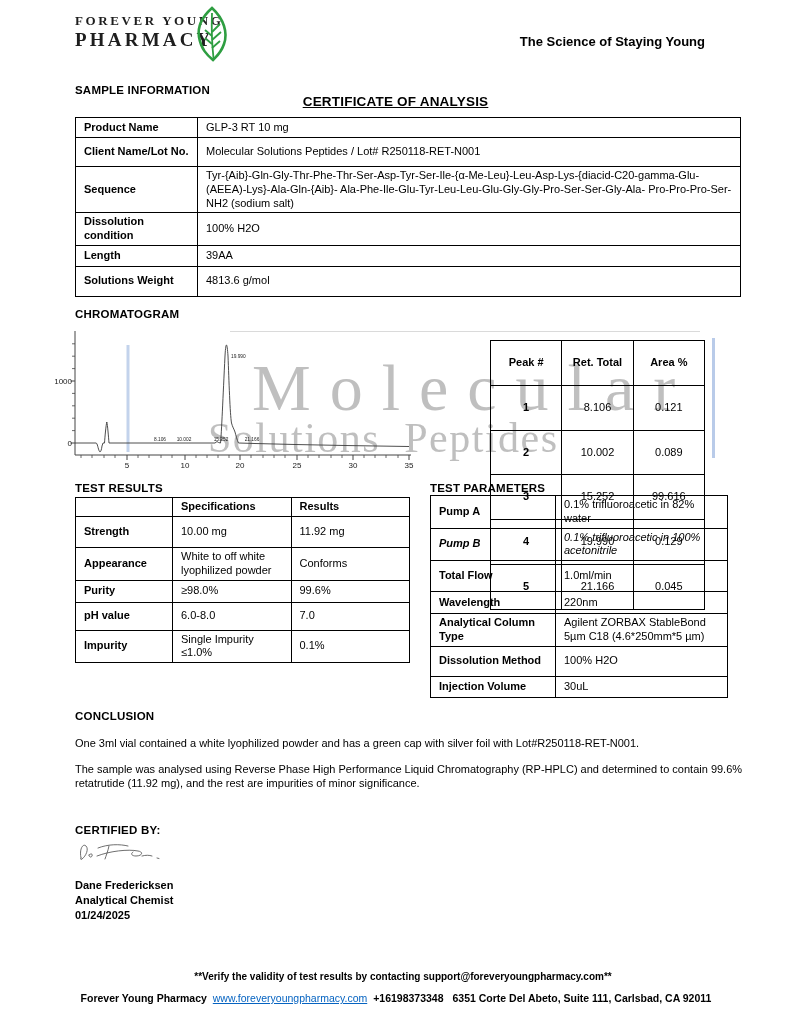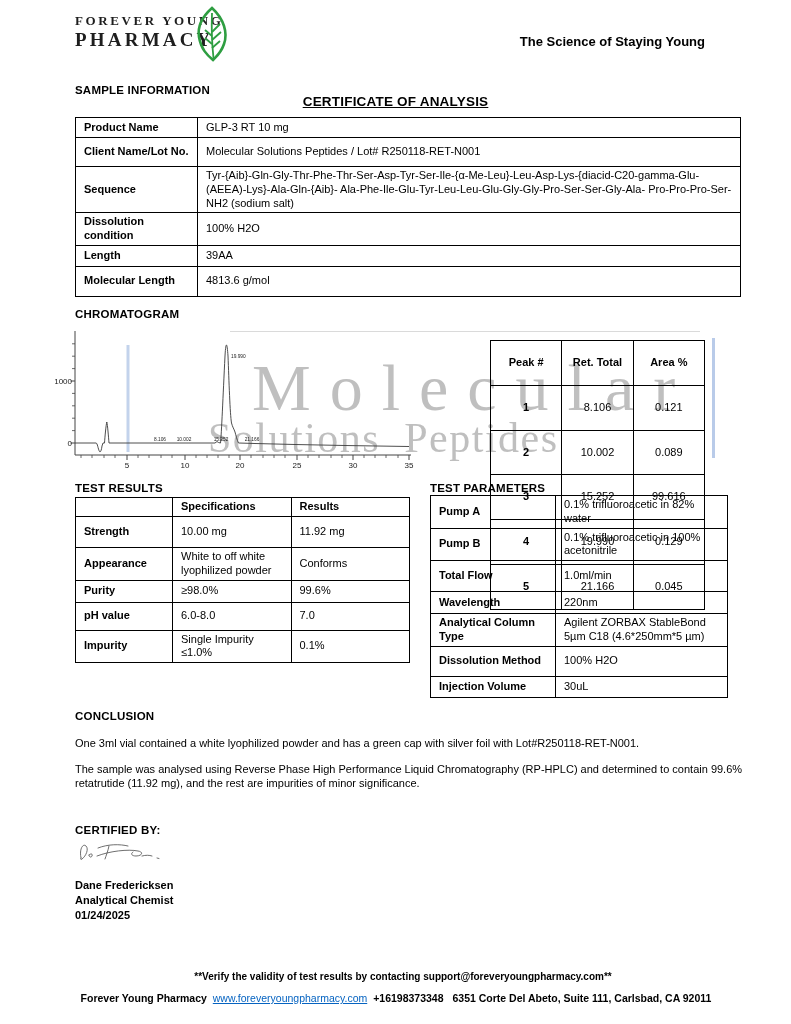--- a/index.html
+++ b/index.html
@@ -95,21 +95,21 @@
       </tr>
       <tr style="height:30px;">
         <td>Dissolution condition</td>
         <td>100% H2O</td>
       </tr>
       <tr style="height:21px;">
         <td>Length</td>
         <td>39AA</td>
       </tr>
       <tr style="height:30px;">
-        <td>Molecular Length</td>
+        <td>Solutions Weight</td>
         <td>4813.6 g/mol</td>
       </tr>
     </tbody>
       </table>
 
     <div class="abs sect-heading" style="left:75px; top:308px;">CHROMATOGRAM</div>
     <svg class="abs" style="left:55px; top:326px;" width="360" height="152" viewBox="0 0 360 152">
 
       <rect x="71.5" y="19" width="3" height="107" fill="#b9cbe9" opacity="0.85"></rect>
 
@@ -208,21 +208,21 @@
     </tbody>
       </table>
 
     <div class="abs sect-heading" style="left:430px; top:482px;">TEST PARAMETERS</div>
     <table class="abs params-table" style="left:430px; top:495px;">
       <tbody>
           <tr style="height:20px;">
         <td>Pump A</td>
         <td>0.1% trifluoroacetic in 82% water</td>
       </tr>
-      <tr style="height:30px;">
+      <tr style="height:30px;font-style:italic;">
         <td>Pump B</td>
         <td>0.1% trifluoroacetic in 100% acetonitrile</td>
       </tr>
       <tr style="height:31px;">
         <td>Total Flow</td>
         <td>1.0ml/min</td>
       </tr>
       <tr style="height:22px;">
         <td>Wavelength</td>
         <td>220nm</td>

